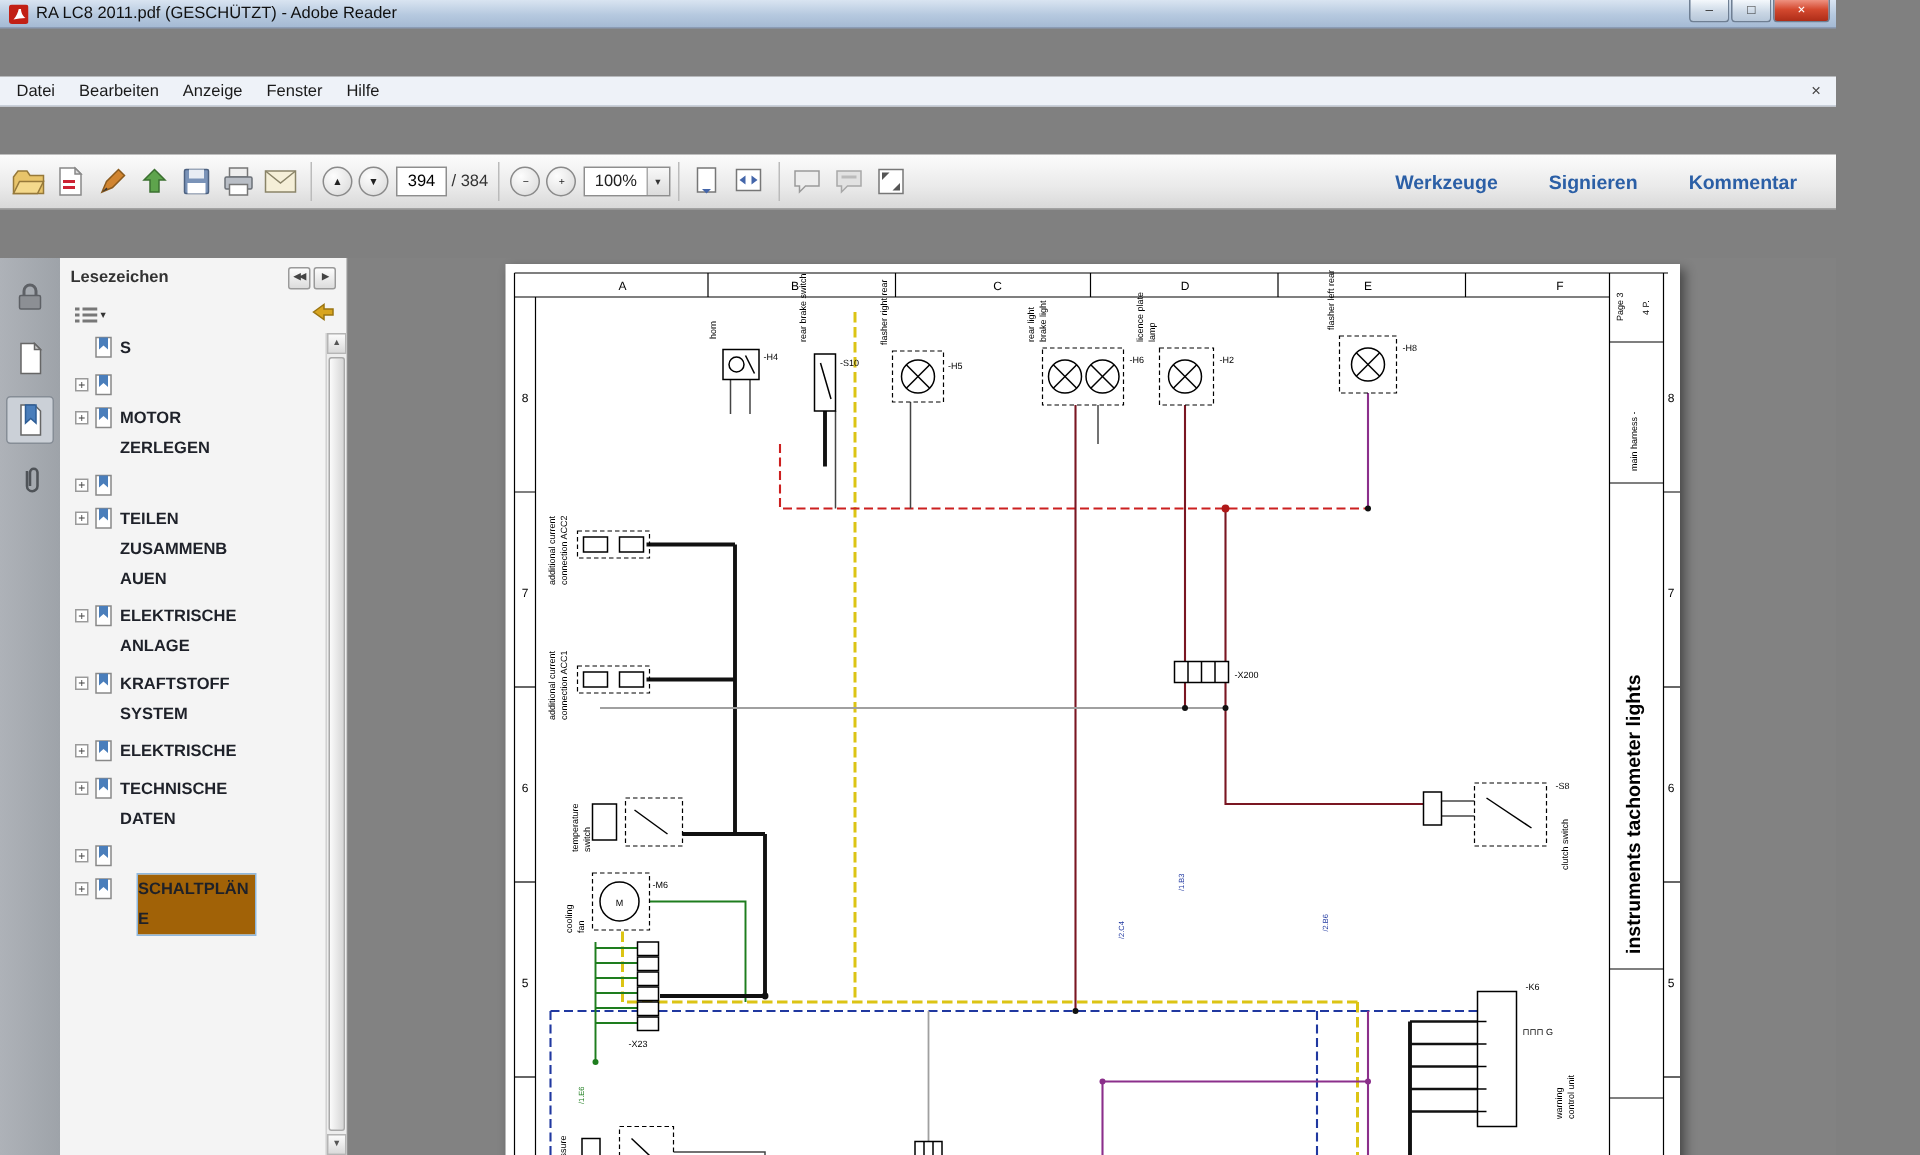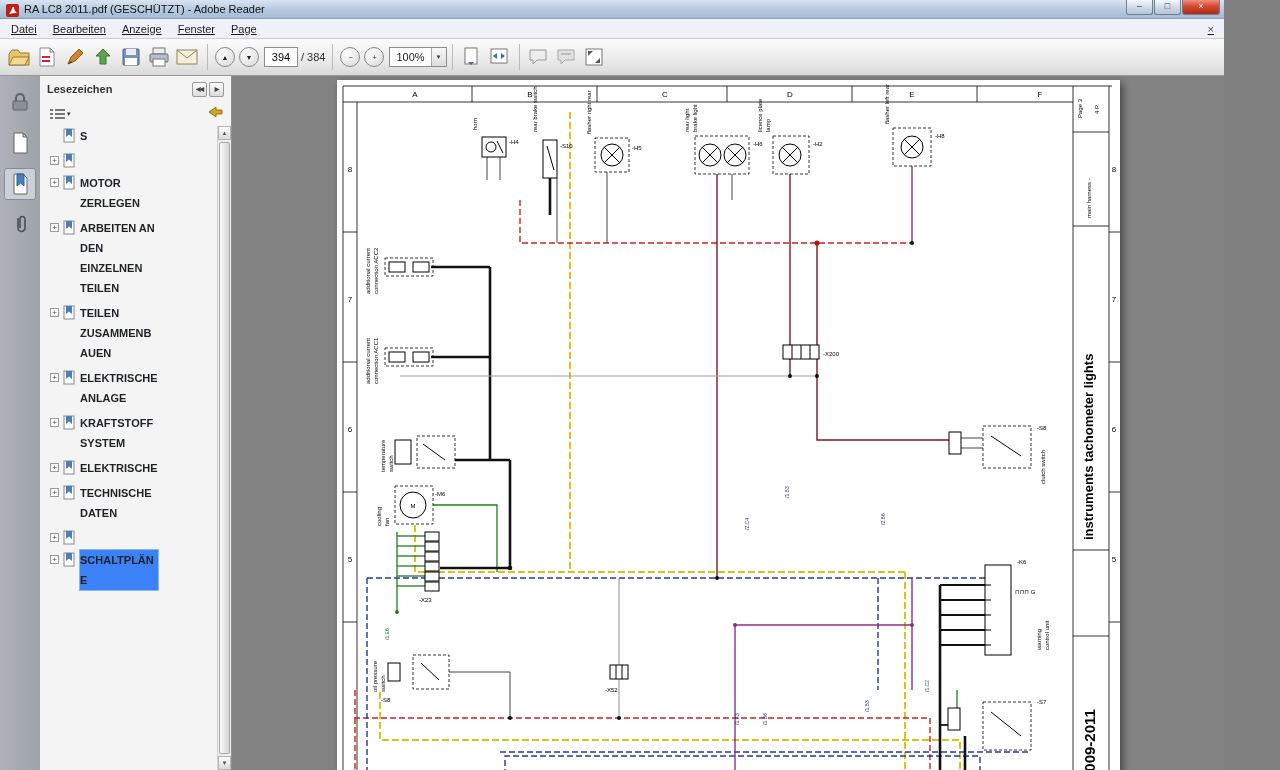--- a/index.html
+++ b/index.html
@@ -1,33 +1,33 @@
 <!DOCTYPE html>
 <html><head>
 <meta charset="utf-8">
 <style>
   * { margin:0; padding:0; box-sizing:border-box; }
   html,body { width:1280px; height:770px; overflow:hidden;
     font-family:"Liberation Sans",sans-serif; background:#808080; }
-  .window { width:1224px; height:770px; display:flex; flex-direction:column; }
+  .window { width:1224px; height:770px; display:flex; flex-direction:column;gap:32px; }
 
   
   .titlebar { height:19px; background:linear-gradient(#D9E4F1,#B6C9DF 55%,#A5BAD4);
     border-bottom:1px solid #8B9CB5; display:flex; align-items:center; padding:0 4px; flex:none; }
   .title-icon { width:13px; height:13px; margin:0 5px 0 2px; flex:none; }
   .title-text { font-size:11px; color:#101010; flex:1; white-space:nowrap; overflow:hidden; }
   .win-btns { display:flex; align-self:flex-start; }
   .win-btn { width:27px; height:15px; border:1px solid #6F7F93; border-top:none;
     border-radius:0 0 3px 3px; background:linear-gradient(#F4F8FC,#C9D6E4 60%,#B7C7D9);
     font-size:9px; line-height:13px; text-align:center; color:#333; margin-left:1px; cursor:default; }
   .win-btn.close { width:38px; background:linear-gradient(#EE9180,#D4492F 45%,#AE2D18); color:#fff; }
 
   
   .menubar { height:20px; background:#EEF2F8; border-bottom:1px solid #C9D0DA;
-    display:flex; align-items:center; font-size:11px; color:#1a1a1a; padding-left:3px; flex:none;text-decoration:underline; }
+    display:flex; align-items:center; font-size:11px; color:#1a1a1a; padding-left:3px; flex:none; }
   .menu-item { padding:3px 8px; cursor:default; }
   .menubar-close { margin-left:auto; padding:0 10px; font-size:11px; color:#444; }
 
   
   .toolbar { height:37px; background:linear-gradient(#FCFCFC,#EAEAEA 60%,#D9D9D9);
     border-bottom:1px solid #979797; display:flex; align-items:center; padding:0 6px; flex:none; }
   .tb-icon { width:26px; height:26px; display:flex; align-items:center; justify-content:center;
     border-radius:3px; margin-right:2px; }
   .tb-sep { width:1px; height:26px; background:#BBB; margin:0 5px; flex:none; }
   .tb-circle { width:20px; height:20px; border:1px solid #8A8A8A; border-radius:50%;
@@ -66,21 +66,21 @@
   .sb-goto { margin-left:auto; }
   .bm-tree { flex:1; position:relative; padding:6px 20px 0 10px; overflow:hidden; }
   .bm-item { display:flex; margin-bottom:5px; }
   .bm-item.partial { margin-top:-6px; }
   .bm-expander { width:9px; height:9px; border:1px solid #9A9A9A; background:#fff;
     font-size:8px; line-height:7px; text-align:center; color:#444; margin:5px 4px 0 0; flex:none; }
   .bm-expander.hide { visibility:hidden; }
   .bm-icon { width:13px; height:15px; margin:2px 4px 0 0; flex:none; }
   .bm-label { width:78px; font-size:11px; font-weight:bold; color:#1E2129; line-height:20px;
     overflow-wrap:break-word; word-break:break-word; }
-  .bm-label.selected { background:#3b82f6; outline:1px solid #8FB8DE; }
+  .bm-label.selected { background:#a16207; outline:1px solid #8FB8DE;margin-left:12px; }
   .sb-scroll { position:absolute; right:0; top:0; bottom:0; width:14px; background:#EDEDED;
     border-left:1px solid #D2D2D2; }
   .sb-arrow { position:absolute; left:0; width:13px; height:14px; background:linear-gradient(#FBFBFB,#DADADA);
     border:1px solid #B5B5B5; font-size:6px; text-align:center; line-height:13px; color:#555; }
   .sb-arrow.up { top:0; }  .sb-arrow.down { bottom:0; }
   .sb-thumb { position:absolute; left:1px; width:11px; top:16px; bottom:16px;
     background:linear-gradient(90deg,#FBFBFB,#D6D6D6); border:1px solid #A9A9A9; border-radius:2px; }
 
   .docpane { flex:1; background:#828282; position:relative; overflow:hidden; }
   .page { position:absolute; left:105px; top:4px; width:783px; height:760px; background:#fff;
@@ -125,21 +125,21 @@
       <span class="win-btn">□</span>
       <span class="win-btn close">×</span>
     </span>
   </div>
 
   <div class="menubar">
     <span class="menu-item">Datei</span>
     <span class="menu-item">Bearbeiten</span>
     <span class="menu-item">Anzeige</span>
     <span class="menu-item">Fenster</span>
-    <span class="menu-item">Page</span>
+    <span class="menu-item">Hilfe</span>
     <span class="menubar-close">×</span>
   </div>
 
   <div class="toolbar">
     <span class="tb-icon">
       <svg width="22" height="18">
           <path d="M1,6 l3,-4 h6 l2,3 h9 v12 H1 z" fill="#E8C46A" stroke="#96793A"></path>
           <path d="M1,17 l4,-8 h16 l-4,8 z" fill="#F4D98C" stroke="#96793A"></path>
         </svg>
     </span>
@@ -219,20 +219,25 @@
           <path d="M2,2 h16 v10 h-9 l-4,4 v-4 h-3 z" fill="#E2E2E2" stroke="#A8A8A8"></path>
           <rect x="5" y="5" width="10" height="2" fill="#BBB"></rect>
         </svg>
     </span>
     <span class="tb-icon">
       <svg width="20" height="20">
           <rect x="2" y="2" width="16" height="16" fill="#fff" stroke="#777"></rect>
           <polygon points="4,4 9,4 4,9" fill="#555"></polygon>
           <polygon points="16,16 11,16 16,11" fill="#555"></polygon>
         </svg>
+    </span>
+    <span class="tb-links">
+      <span class="tb-link">Werkzeuge</span>
+      <span class="tb-link">Signieren</span>
+      <span class="tb-link">Kommentar</span>
     </span>
   </div>
 
   <div class="main">
 
     <div class="navstrip">
       <span class="nav-icon">
         <svg width="22" height="20">
             <rect x="4" y="9" width="14" height="9" rx="1" fill="#8C8F94" stroke="#5E6166"></rect>
             <path d="M7,9 v-3 a4,4 0 0 1 8,0 v3" fill="none" stroke="#5E6166" stroke-width="2"></path>
@@ -307,21 +312,20 @@
                 <path d="M3,1 h6 v8 l-3,-2.6 l-3,2.6 z" fill="#4A7EBB"></path>
               </svg></span>
           <span class="bm-label">MOTOR ZERLEGEN</span>
         </div>
         <div class="bm-item">
           <span class="bm-expander">+</span>
           <span class="bm-icon"><svg width="13" height="15">
                 <rect x="1" y="1" width="10" height="13" fill="#fff" stroke="#888"></rect>
                 <path d="M3,1 h6 v8 l-3,-2.6 l-3,2.6 z" fill="#4A7EBB"></path>
               </svg></span>
-          <span class="bm-label">ARBEITEN AN DEN EINZELNEN TEILEN</span>
         </div>
         <div class="bm-item">
           <span class="bm-expander">+</span>
           <span class="bm-icon"><svg width="13" height="15">
                 <rect x="1" y="1" width="10" height="13" fill="#fff" stroke="#888"></rect>
                 <path d="M3,1 h6 v8 l-3,-2.6 l-3,2.6 z" fill="#4A7EBB"></path>
               </svg></span>
           <span class="bm-label">TEILEN ZUSAMMENBAUEN</span>
         </div>
         <div class="bm-item">

